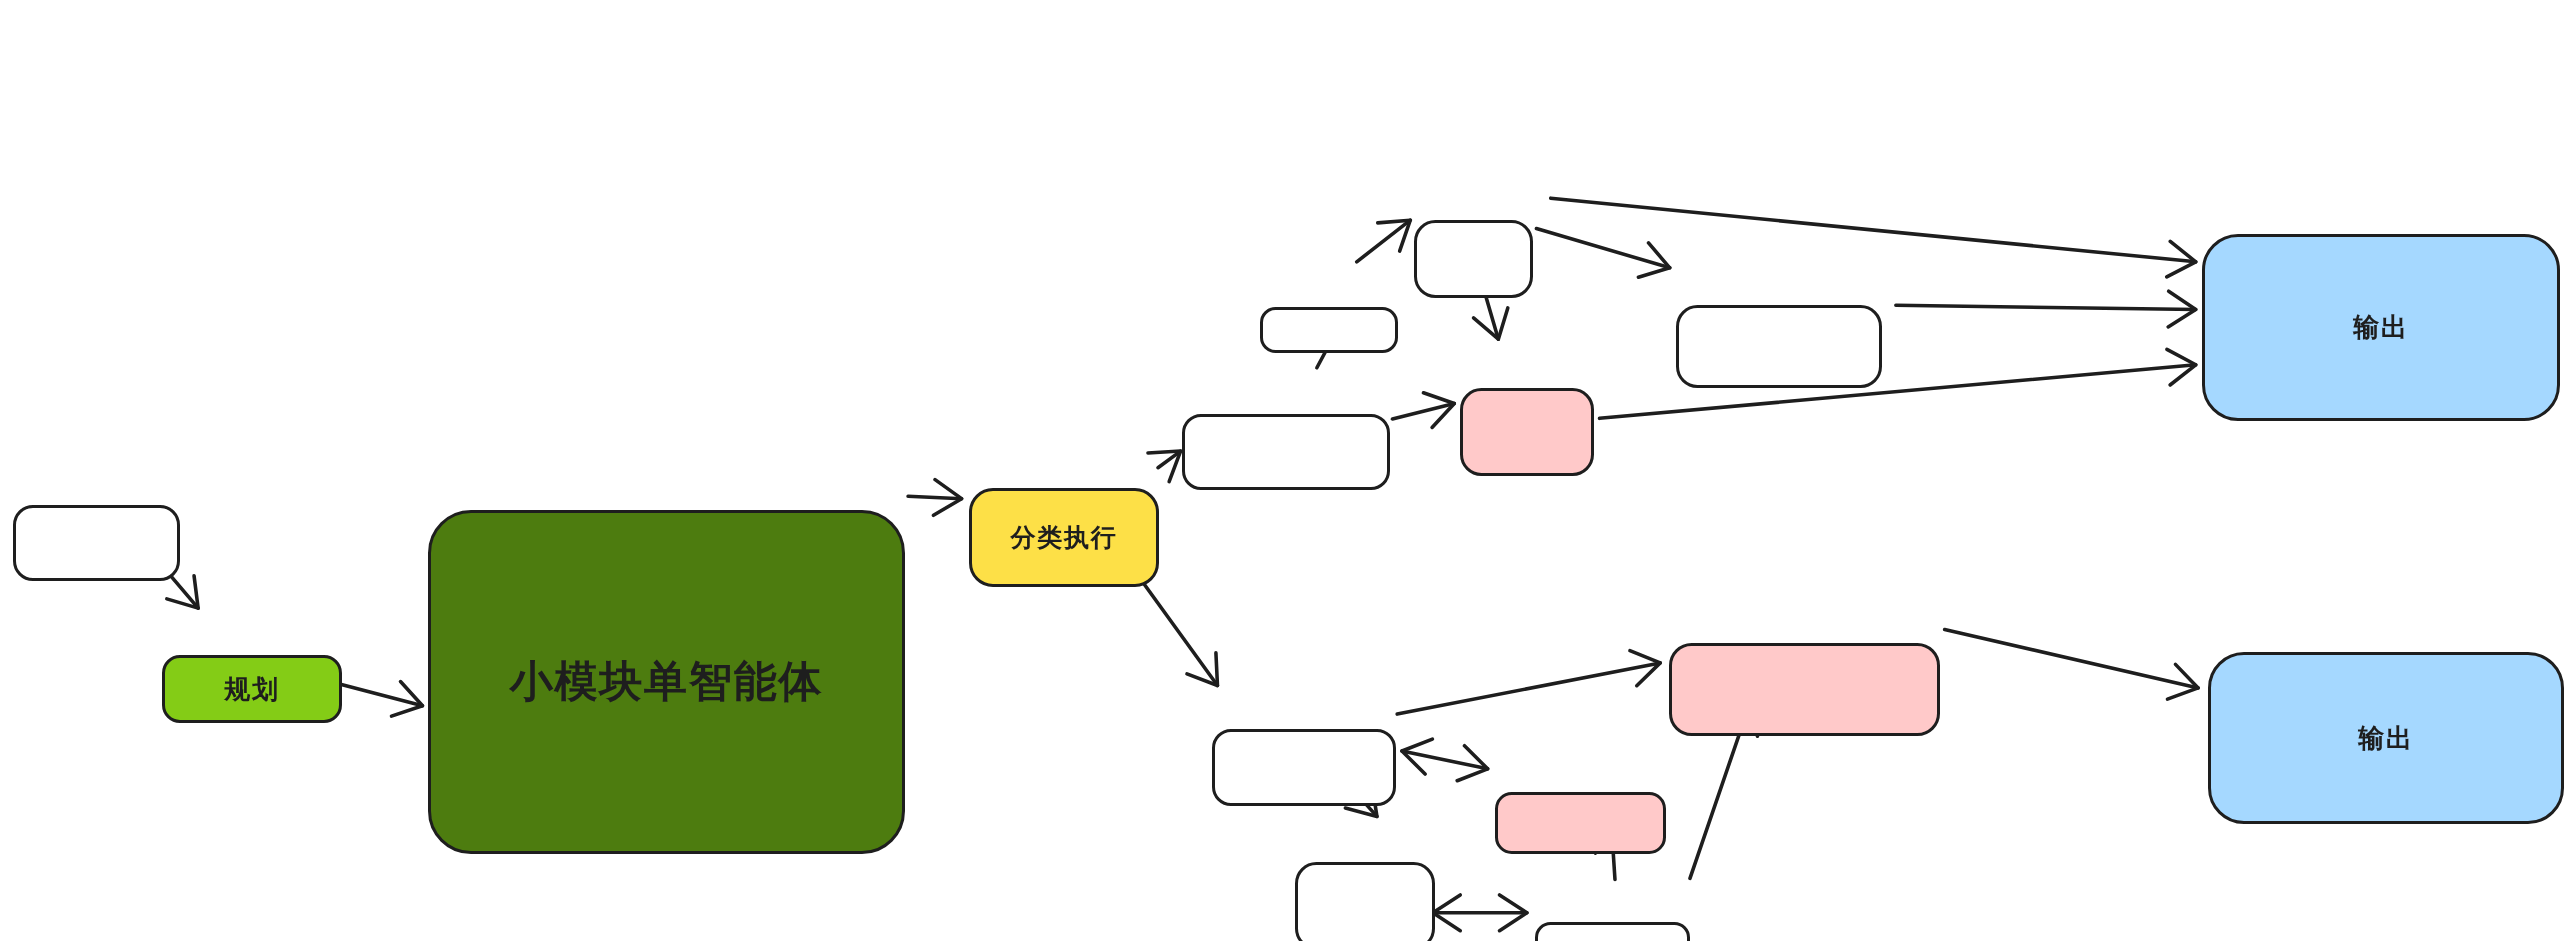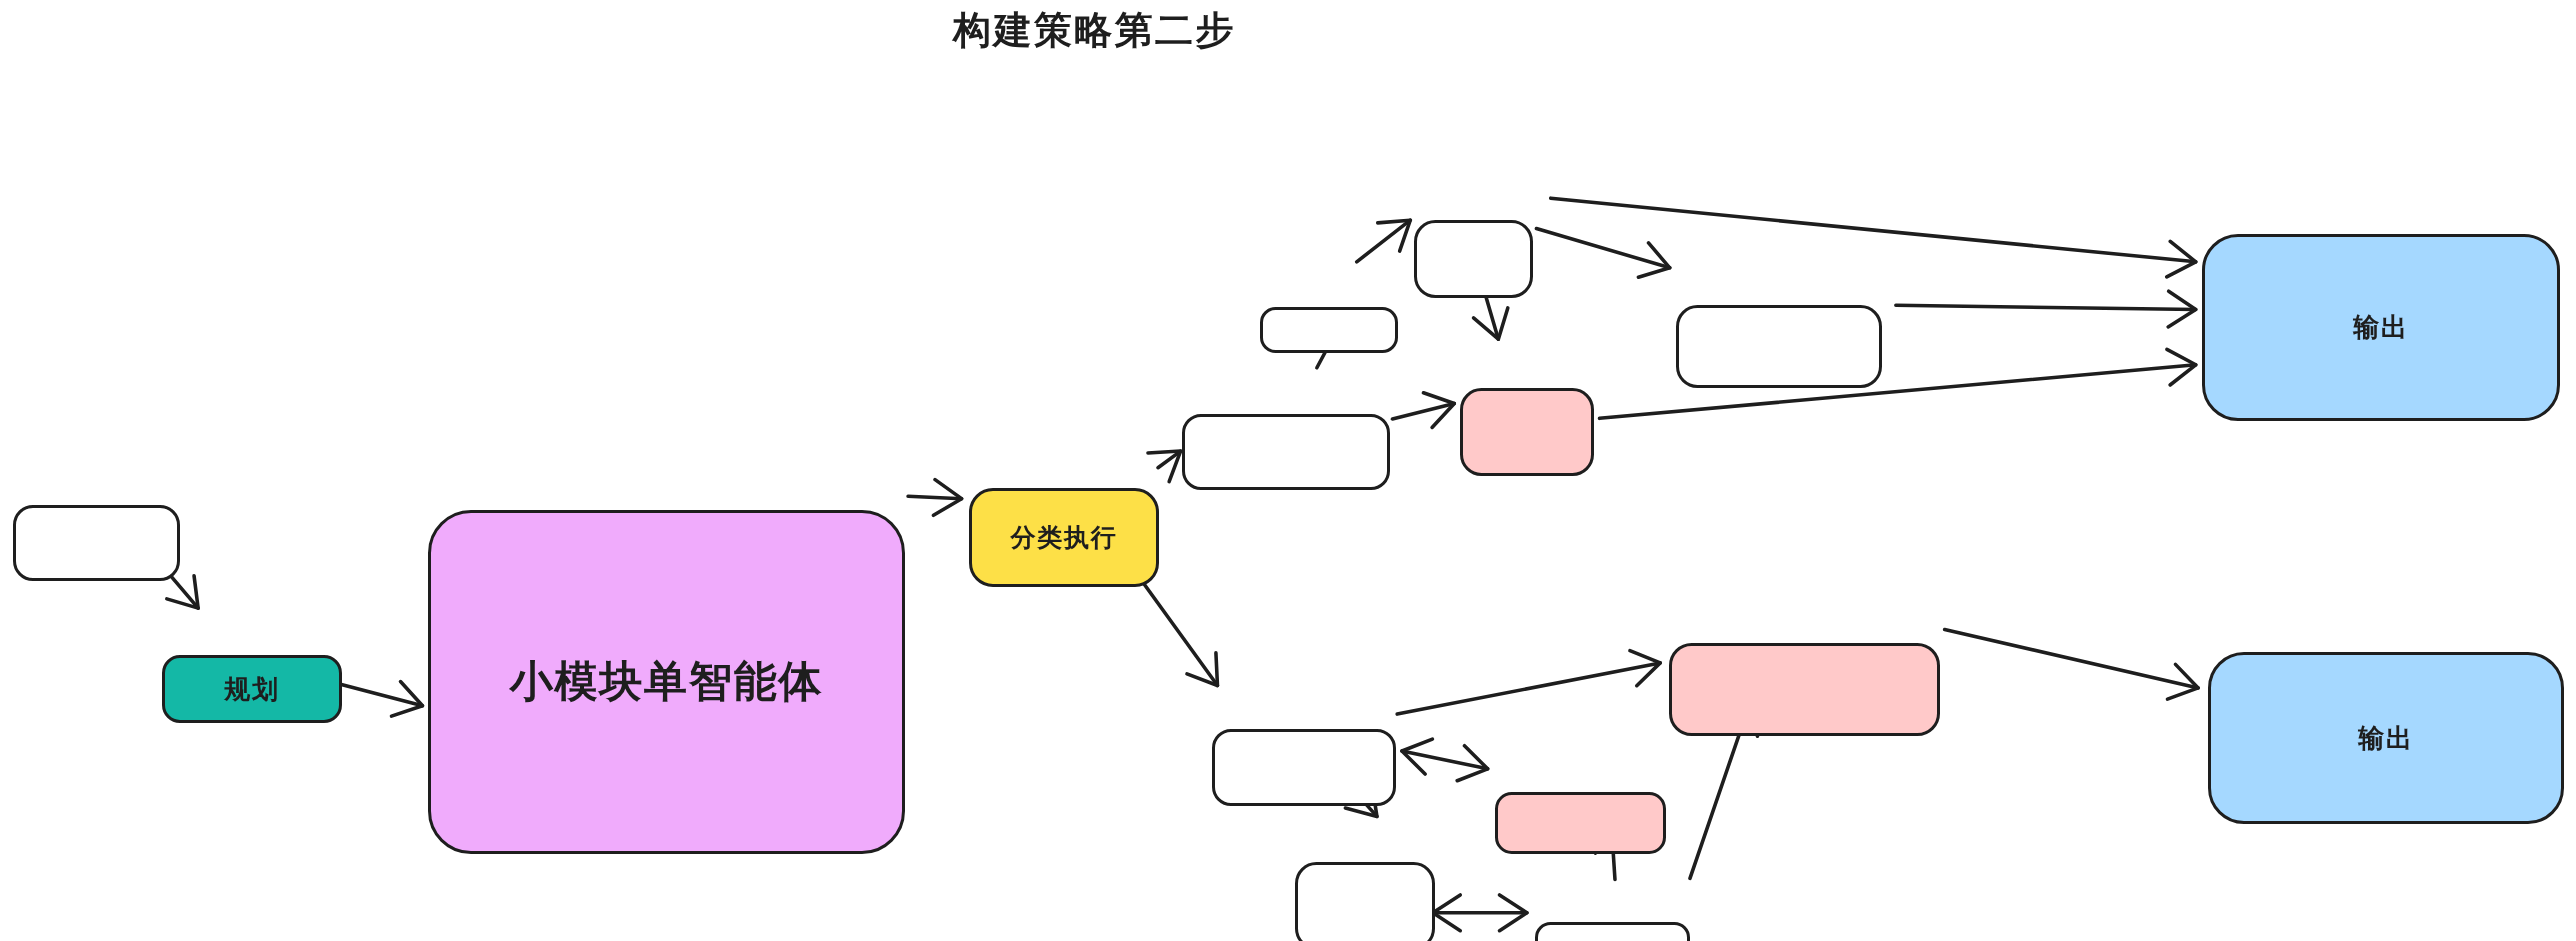--- a/index.html
+++ b/index.html
@@ -60,21 +60,20 @@
     stroke-width: 6;
     stroke-linecap: round;
     stroke-linejoin: round;
   }
 </style>
 </head>
 <body style="background: rgb(255, 255, 255);">
 
 <div class="canvas">
 
-  <div class="title">构建策略第二步</div>
 
   <svg class="edges" width="2576" height="942" viewBox="0 0 4329 1583">
     <defs>
       <marker id="ah" markerUnits="userSpaceOnUse" markerWidth="140" markerHeight="140" viewBox="-70 -70 140 140" refX="0" refY="0" orient="auto-start-reverse">
         <path class="ah-path" d="M -46,-30 L 0,0 L -46,30"></path>
       </marker>
     </defs>
 
     <path class="arrow" d="M 243,916 L 333,1022" marker-end="url(#ah)"></path>
     <path class="arrow" d="M 572,1150 L 710,1186" marker-end="url(#ah)"></path>
@@ -95,25 +94,25 @@
     <path class="arrow" d="M 2408,1534 L 2566,1534" marker-start="url(#ah)" marker-end="url(#ah)"></path>
     <path class="arrow" d="M 2714,1478 L 2708,1386" marker-end="url(#ah)"></path>
     <path class="arrow" d="M 2840,1476 L 2940,1184" marker-end="url(#ah)"></path>
     <path class="arrow" d="M 3268,1058 L 3694,1156" marker-end="url(#ah)"></path>
   </svg>
 
   <div class="node" style="left: 13px; top: 465px; width: 167px; height: 76px; border-radius: 20px; background: rgb(255, 255, 255);">
     <span class="label" style="font-size:26px;"></span>
   </div>
 
-  <div class="node" style="left: 162px; top: 615px; width: 180px; height: 68px; border-radius: 18px; background: #14b8a6;">
+  <div class="node" style="left: 162px; top: 615px; width: 180px; height: 68px; border-radius: 18px; background: #84cc16;">
     <span class="label" style="font-size:26px;">规划</span>
   </div>
 
-  <div class="node" style="left: 428px; top: 470px; width: 477px; height: 344px; border-radius: 43px; background: #f0abfc;">
+  <div class="node" style="left: 428px; top: 470px; width: 477px; height: 344px; border-radius: 43px; background: #4d7c0f;">
     <span class="label" style="font-size:43px;">小模块单智能体</span>
   </div>
 
   <div class="node" style="left: 969px; top: 448px; width: 190px; height: 99px; border-radius: 24px; background: #fde047;">
     <span class="label" style="font-size:25px;">分类执行</span>
   </div>
 
   <div class="node" style="left: 1182px; top: 374px; width: 208px; height: 76px; border-radius: 19px; background: rgb(255, 255, 255);">
     <span class="label" style="font-size:25px;"></span>
   </div>

